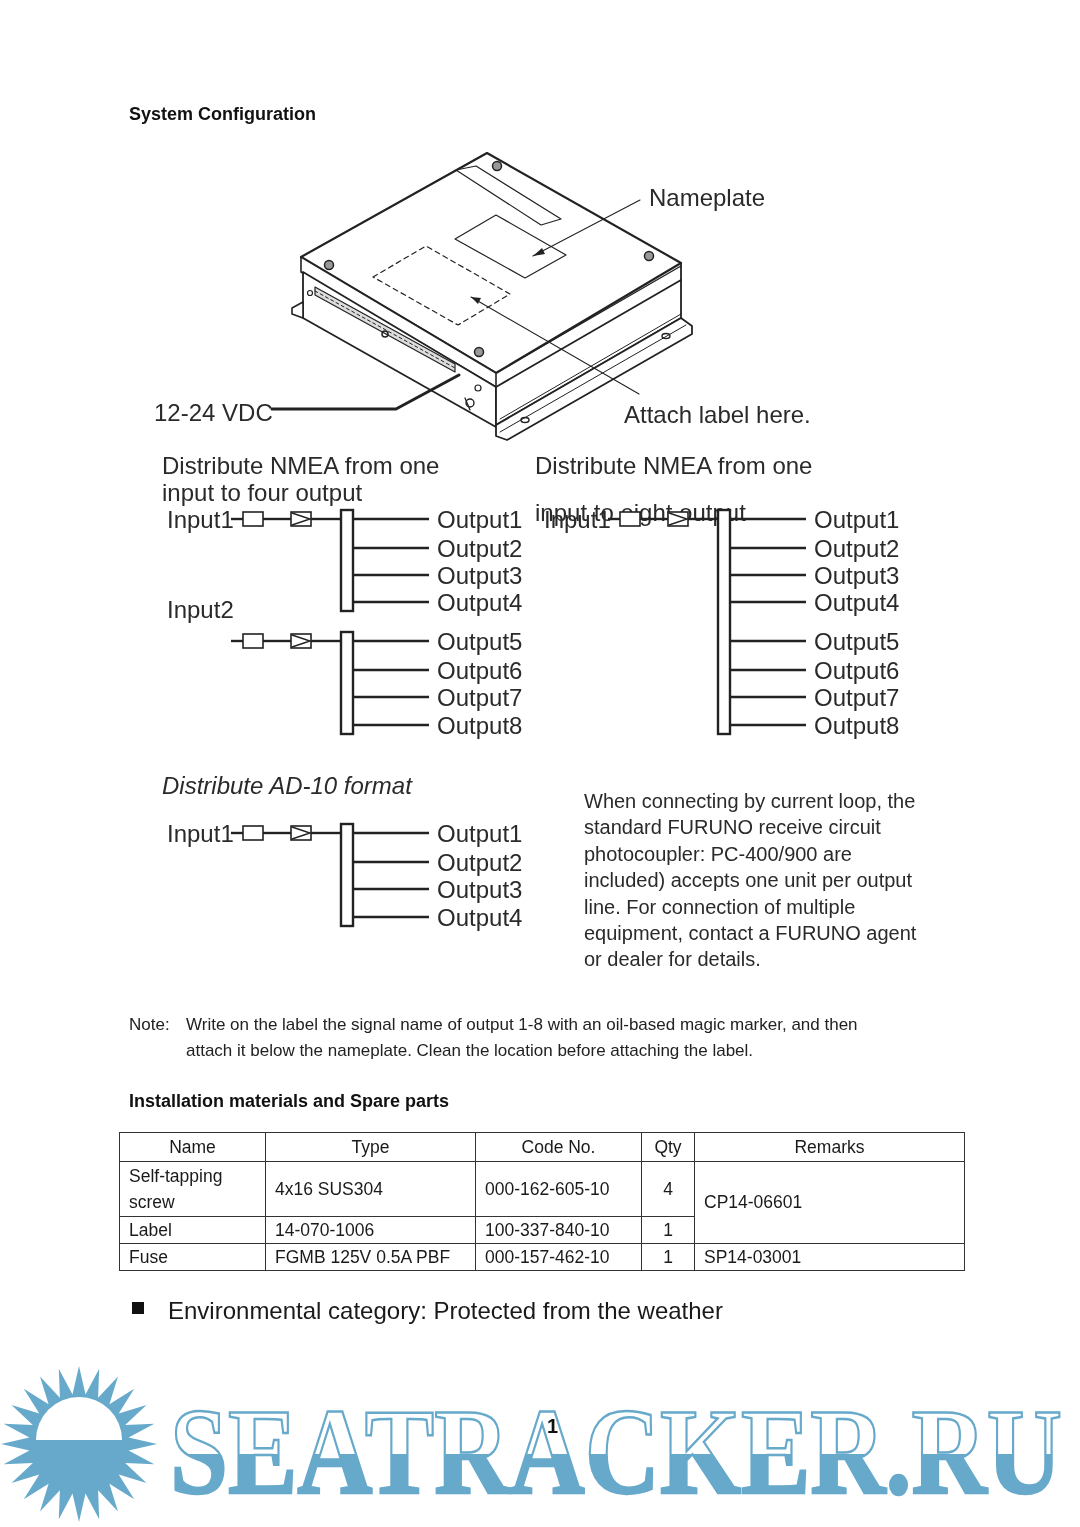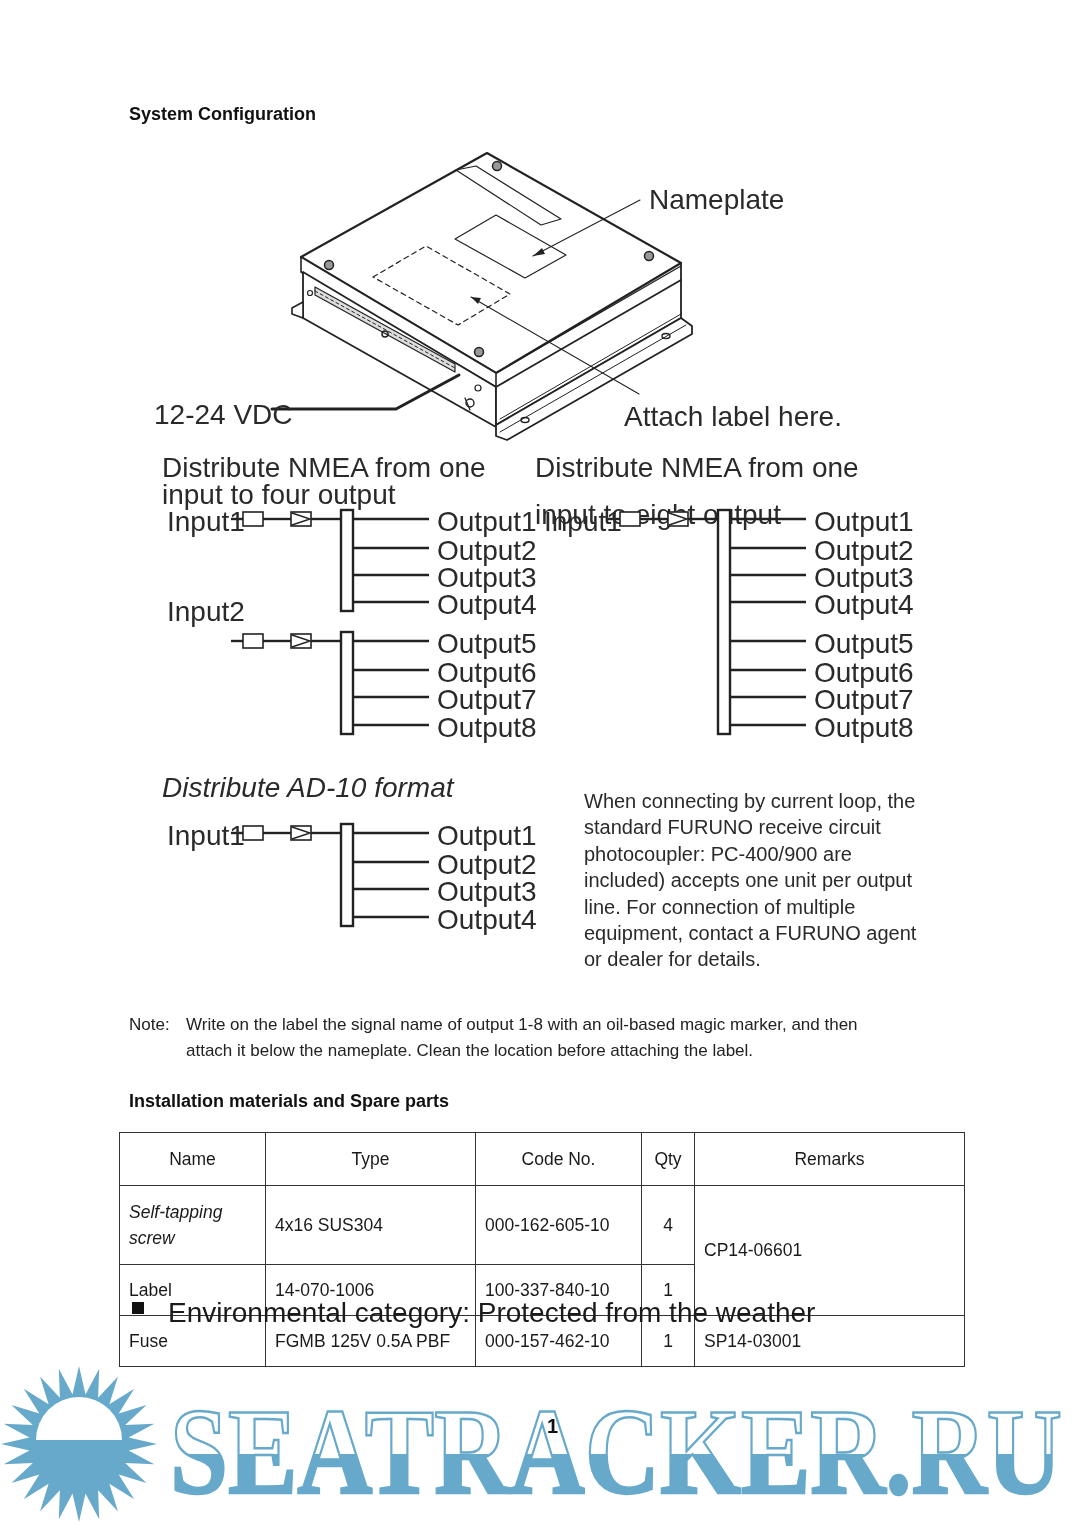--- a/index.html
+++ b/index.html
@@ -1,26 +1,26 @@
 <!DOCTYPE html>
 <html><head>
 <meta charset="utf-8">
 <style>
   html, body { margin: 0; padding: 0; background: #ffffff; }
   body { width: 1080px; height: 1527px; position: relative; overflow: hidden;
          font-family: "Liberation Sans", sans-serif; color: #1a1a1a; }
   .abs { position: absolute; }
   .h1 { font-weight: bold; font-size: 18px; color: #111; }
-  .txt { font-size: 28px; color: #2a2a2a; white-space: nowrap; text-align: center; }
+  .txt { font-size: 24px; color: #2a2a2a; white-space: nowrap; text-align: center; }
   .para { font-size: 20px; line-height: 26.4px; color: #2a2a2a; width: 380px; }
   .note { font-size: 17px; line-height: 26px; color: #222; }
   svg.diagram { position: absolute; left: 0; top: 0; }
   table.parts { position: absolute; left: 119px; top: 1132px; width: 846px;
                 border-collapse: collapse; font-size: 17.5px; color: #1a1a1a; }
-  table.parts th, table.parts td { border: 1.3px solid #333; padding: 13px 9px; height: 24px; }
+  table.parts th, table.parts td { border: 1.3px solid #333; padding: 1px 9px; height: 24px; }
   table.parts th { font-weight: normal; text-align: center; height: 26px; }
   table.parts td.c { text-align: center; }
   .bullet { width: 12px; height: 12px; background: #111; }
   .pagenum { font-size: 20px; font-weight: bold; color: #111; }
 </style>
 </head>
 <body>
 
 <div class="abs h1" style="left:129px; top:104px;">System Configuration</div>
 
@@ -190,21 +190,21 @@
     <tr>
       <th>Name</th>
       <th>Type</th>
       <th>Code No.</th>
       <th>Qty</th>
       <th>Remarks</th>
     </tr>
   </thead>
   <tbody>
     <tr>
-      <td style="line-height:26px;font-style:italic;">
+      <td style="line-height:26px;">
         <div>Self-tapping</div>
         <div>screw</div>
       </td>
       <td>4x16 SUS304</td>
       <td>000-162-605-10</td>
       <td class="c">4</td>
       <td rowspan="2">CP14-06601</td>
     </tr>
     <tr>
       <td>Label</td>

